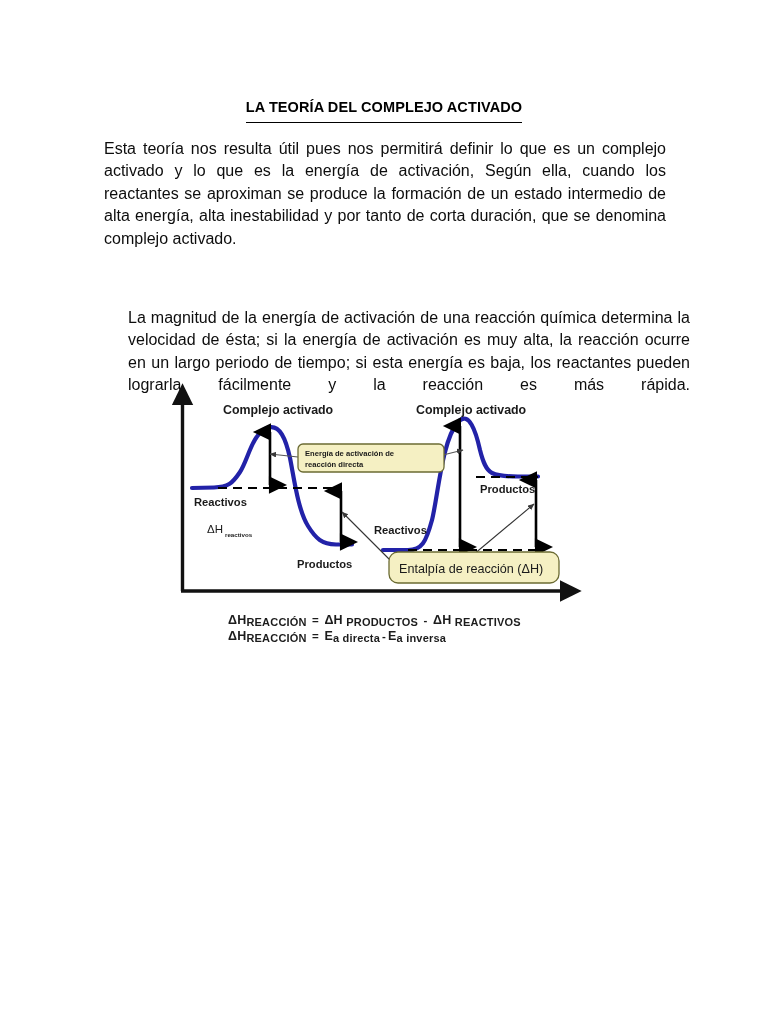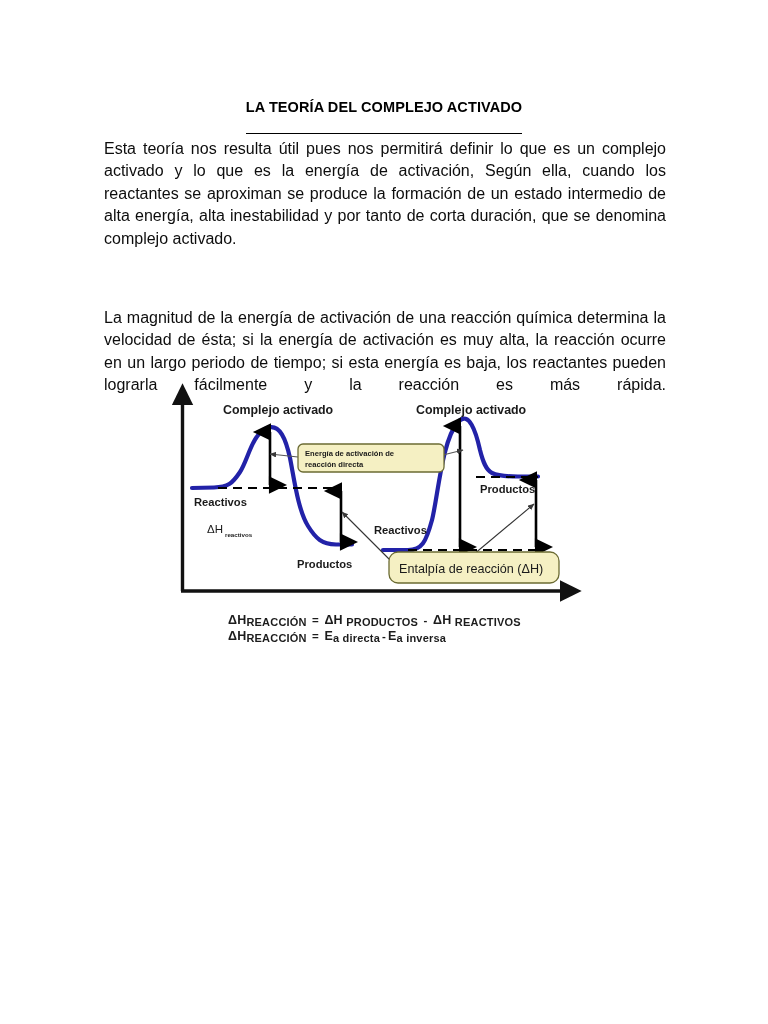--- a/index.html
+++ b/index.html
@@ -27,34 +27,35 @@
     top: 89px;
     left: 0;
     width: 768px;
     text-align: center;
     font-size: 14.5px;
     font-weight: bold;
     letter-spacing: 0.1px;
   }
   .doc-title span {
     border-bottom: 1.6px solid #000;
-    padding-bottom: 18px;
+    padding-bottom: 7px;
   }
 
   .para {
     position: absolute;
     left: 104px;
     width: 562px;
     font-size: 16px;
     line-height: 22.4px;
     text-align: justify;
     color: #0d0d0d;
   }
   .para.last-justify {
     text-align: justify;
+    margin-left: 24px;
   }
   .para.last-justify::after {
     content: "";
     display: inline-block;
     width: 100%;
   }
 
   #para1 { top: 122px; }
   #para2 { top: 215px; }
   #para3 { top: 291px; }

